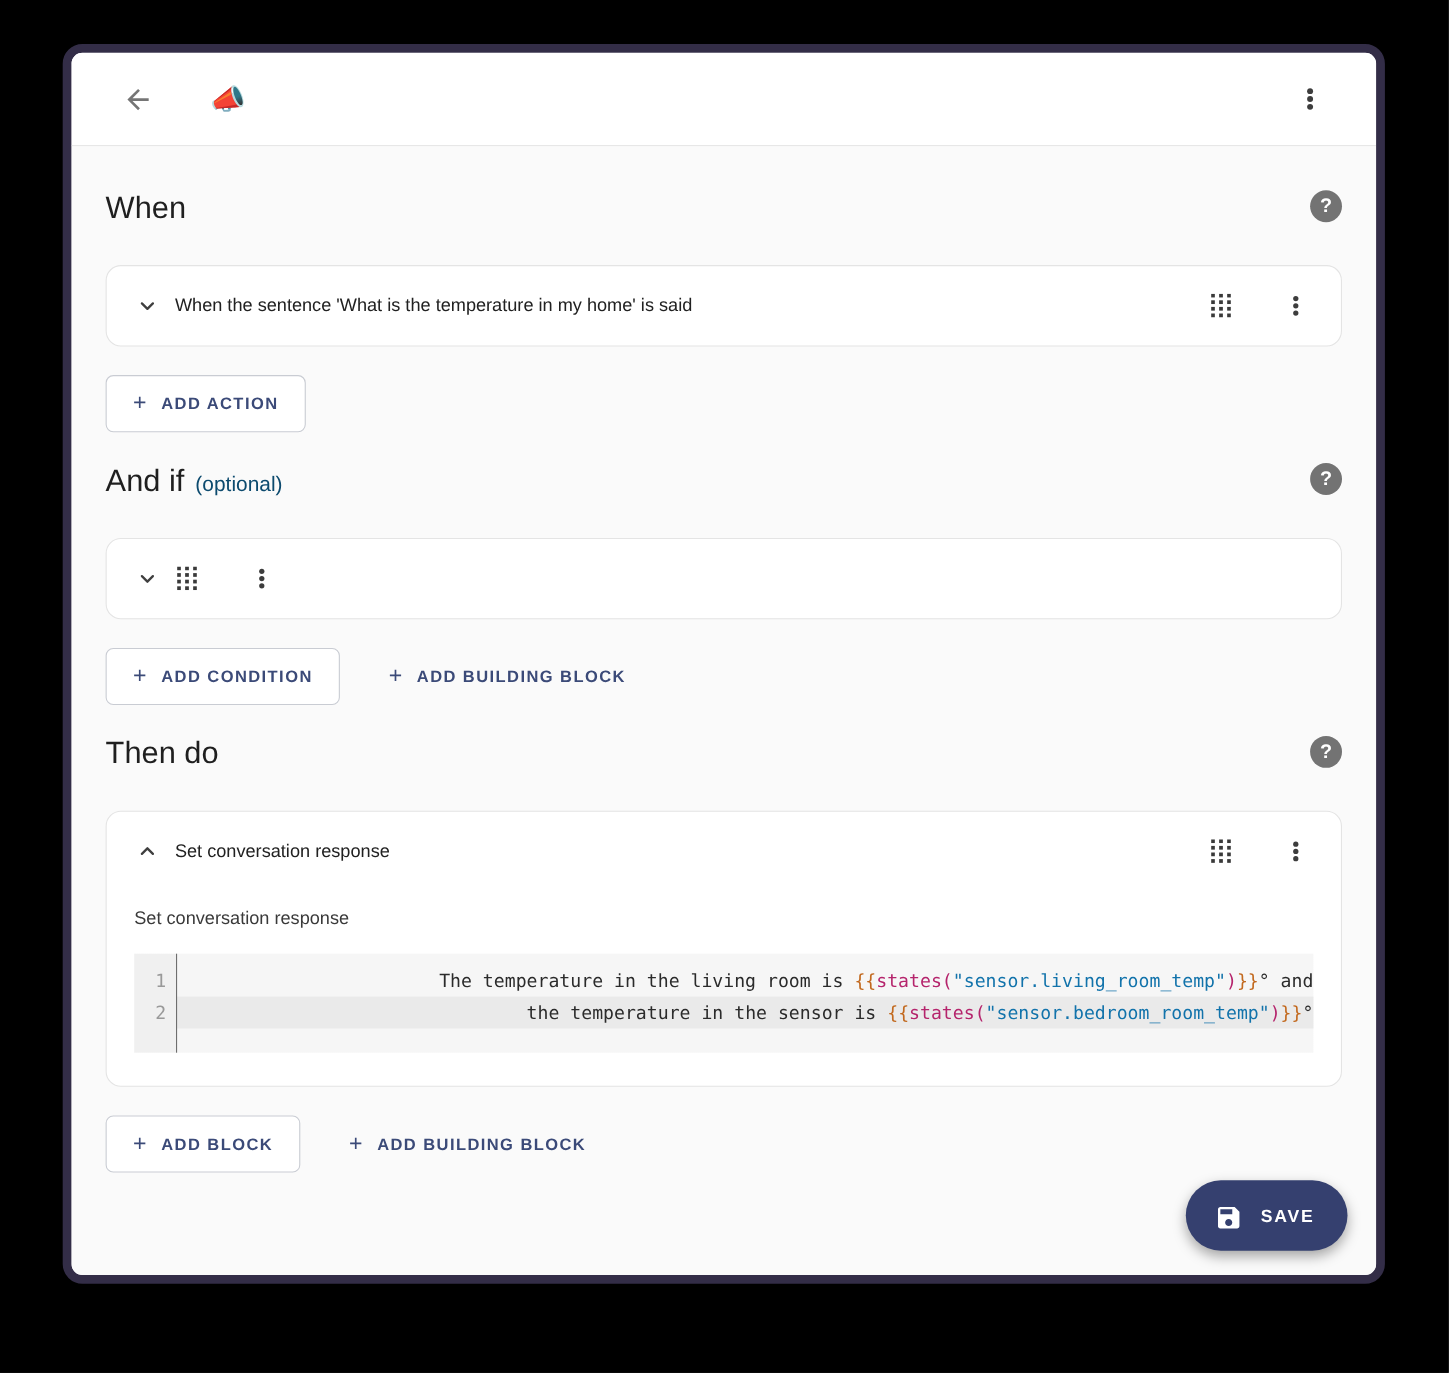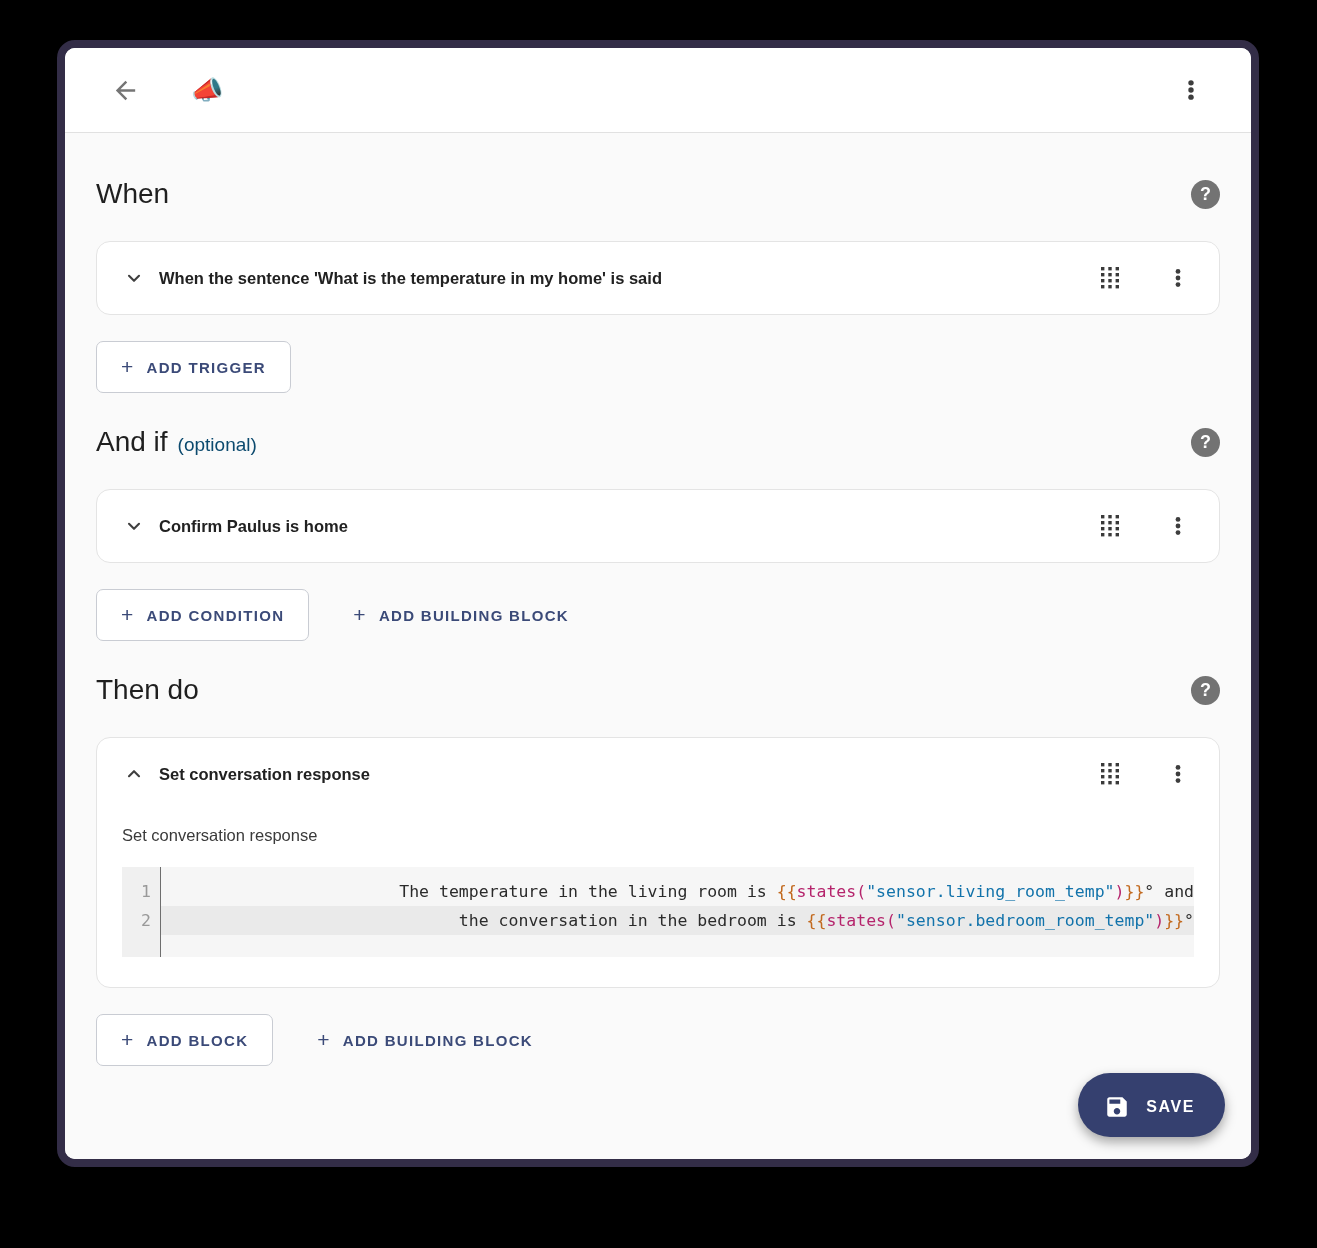--- a/index.html
+++ b/index.html
@@ -14,35 +14,35 @@
     height:85px; flex:0 0 85px; background:#fff; display:flex; align-items:center;
     padding:0 40px 0 40px; border-bottom:1px solid #e1e1e1;
   }
   .back-btn { width:40px; height:40px; display:flex; align-items:center; justify-content:center; cursor:pointer; }
   .title-group { display:flex; align-items:center; gap:10px; margin-left:46px; }
   .title-emoji { font-size:26px; line-height:1; }
   .page-title { font-size:28px; color:#1f1f1f; letter-spacing:.2px; }
   .kebab-btn { margin-left:auto; width:40px; height:40px; display:flex; align-items:center; justify-content:center; cursor:pointer; }
   
   .content { flex:1; background:#fafafa; padding:40px 31px 0 31px; position:relative; }
-  .section-head { display:flex; align-items:center; justify-content:space-between; height:42px; }
+  .section-head { display:flex; align-items:flex-start; justify-content:space-between; height:42px; }
   .section-head + .section-head, .mt-section { margin-top:28px; }
   .h-title { font-size:28px; color:#1f1f1f; display:flex; align-items:baseline; gap:10px; }
   .h-optional { font-size:19px; color:#0c4a6e; }
   .help-icon {
     width:29px; height:29px; border-radius:50%; background:#737373; color:#fff;
     font-size:18px; font-weight:bold; display:flex; align-items:center; justify-content:center;
   }
   .row-card {
     margin-top:26px; background:#fff; border:1px solid #e4e4e4; border-radius:14px;
     min-height:72px;
   }
   .row-head { display:flex; align-items:center; height:72px; padding:0 22px 0 20px; }
   .chev { width:34px; height:34px; display:flex; align-items:center; justify-content:center; cursor:pointer; flex:0 0 auto; }
-  .row-title { font-size:16.5px; font-weight:bold; color:#212121; margin-left:8px; flex:1; }
+  .row-title { font-size:16.5px; font-weight:normal; color:#212121; margin-left:8px; flex:1; }
   .row-icons { display:flex; align-items:center; gap:30px; }
   .icon-btn { width:38px; height:38px; display:flex; align-items:center; justify-content:center; cursor:pointer; }
   .btn-row { margin-top:26px; display:flex; align-items:center; gap:20px; }
   .add-btn {
     height:52px; display:inline-flex; align-items:center; gap:12px; padding:0 24px;
     background:#fff; border:1px solid #c9ccd3; border-radius:7px; cursor:pointer;
     color:#3b4a78; font-size:15px; font-weight:bold; letter-spacing:1.3px;
   }
   .add-btn.text-only { border:none; background:transparent; }
   .plus { font-size:21px; font-weight:normal; line-height:1; position:relative; top:-1px; }
@@ -141,40 +141,39 @@
                 </g>
               </svg>
           </div>
         </div>
       </div>
     </div>
 
     <div class="btn-row">
       <button class="add-btn">
         <span class="plus">+</span>
-        <span>ADD TRIGGER</span>
+        <span>ADD ACTION</span>
       </button>
     </div>
 
     <div class="section-head mt-section">
       <div class="h-title">
         <span>And if</span>
         <span class="h-optional">(optional)</span>
       </div>
       <div class="help-icon">?</div>
     </div>
 
     <div class="row-card">
       <div class="row-head">
         <div class="chev">
           <svg width="24" height="24" viewBox="0 0 24 24">
               <path d="M7 9.8 12 14.8 17 9.8" fill="none" stroke="#3f3f3f" stroke-width="2.1" stroke-linecap="round" stroke-linejoin="round"></path>
             </svg>
         </div>
-        <div class="row-title">Confirm Paulus is home</div>
         <div class="row-icons">
           <div class="icon-btn">
             <svg width="18" height="22" viewBox="0 0 18 22">
                 <g fill="#3a3a3a">
                   <rect x="0" y="0" width="3.4" height="3.4"></rect>
                   <rect x="7.3" y="0" width="3.4" height="3.4"></rect>
                   <rect x="14.6" y="0" width="3.4" height="3.4"></rect>
                   <rect x="0" y="6" width="3.4" height="3.4"></rect>
                   <rect x="7.3" y="6" width="3.4" height="3.4"></rect>
                   <rect x="14.6" y="6" width="3.4" height="3.4"></rect>
@@ -257,21 +256,21 @@
 
       <div class="field-label">Set conversation response</div>
 
       <div class="editor">
         <div class="ed-line">
           <span class="ln">1</span>
           <span class="code-text"><span class="tk-plain">The temperature in the living room is </span><span class="tk-tag">{{</span><span class="tk-fn">states</span><span class="tk-fn">(</span><span class="tk-str">"sensor.living_room_temp"</span><span class="tk-fn">)</span><span class="tk-tag">}}</span><span class="tk-plain">° and</span></span>
         </div>
         <div class="ed-line active">
           <span class="ln">2</span>
-          <span class="code-text"><span class="tk-plain">the conversation in the bedroom is </span><span class="tk-tag">{{</span><span class="tk-fn">states</span><span class="tk-fn">(</span><span class="tk-str">"sensor.bedroom_room_temp"</span><span class="tk-fn">)</span><span class="tk-tag">}}</span><span class="tk-plain">°</span></span>
+          <span class="code-text"><span class="tk-plain">the temperature in the sensor is </span><span class="tk-tag">{{</span><span class="tk-fn">states</span><span class="tk-fn">(</span><span class="tk-str">"sensor.bedroom_room_temp"</span><span class="tk-fn">)</span><span class="tk-tag">}}</span><span class="tk-plain">°</span></span>
         </div>
       </div>
       <div class="card-bottom-pad"></div>
     </div>
 
     <div class="btn-row">
       <button class="add-btn">
         <span class="plus">+</span>
         <span>ADD BLOCK</span>
       </button>

